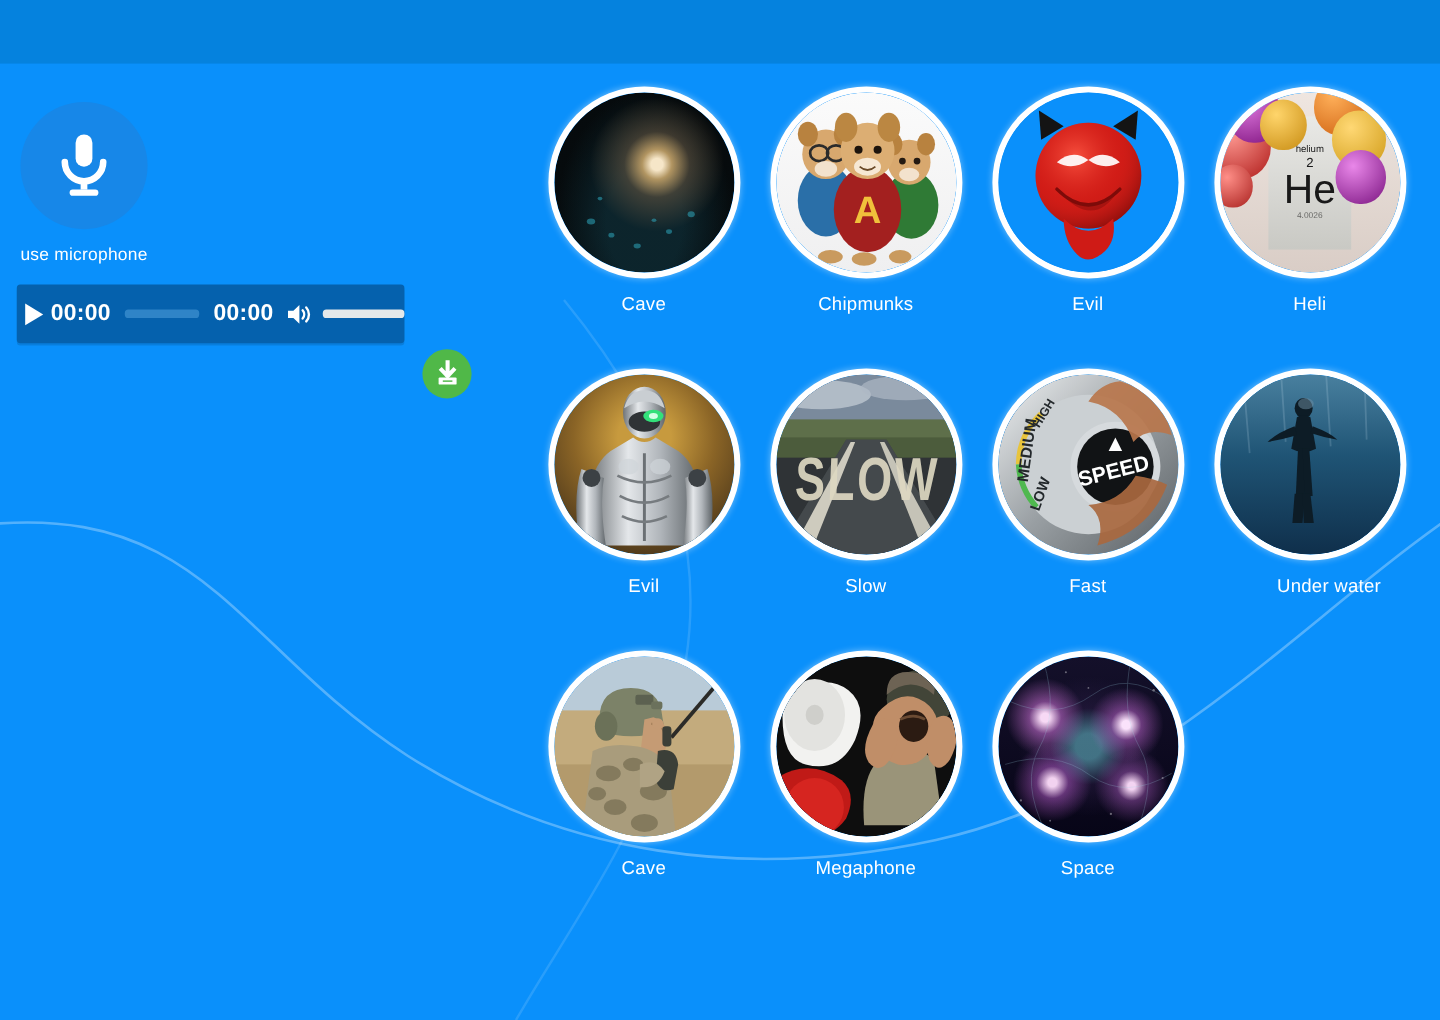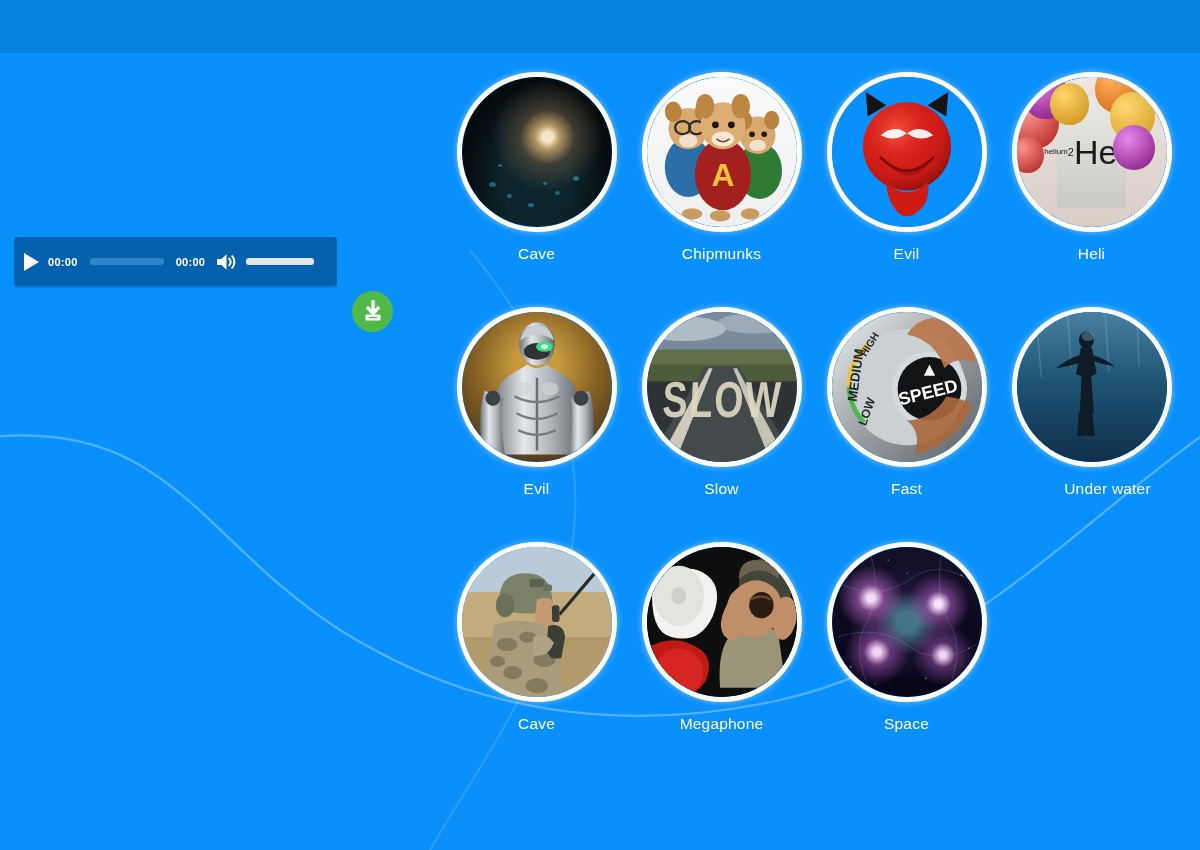--- a/index.html
+++ b/index.html
@@ -20,21 +20,21 @@
   .srcrow{position:absolute;left:16px;top:32px;display:flex;gap:42px;}
   .src{width:108px;display:flex;flex-direction:column;align-items:center;cursor:pointer;}
   .src .disc{width:106px;height:106px;border-radius:50%;background:#1787e8;display:flex;align-items:center;justify-content:center;}
   .src .cap{margin-top:14px;color:#ffffff;font-size:14.5px;letter-spacing:.2px;white-space:nowrap;}
 
   
   .player{position:absolute;left:14px;top:184px;width:323px;height:49px;background:#0561ad;border-radius:3px;
           display:flex;align-items:center;box-shadow:0 2px 0 rgba(0,0,0,.12);}
   .player .playbtn{width:34px;display:flex;align-items:center;justify-content:center;cursor:pointer;}
   .tri{width:0;height:0;border-left:15px solid #fff;border-top:9px solid transparent;border-bottom:9px solid transparent;}
-  .ptime{color:#fff;font-size:11px;font-weight:bold;font-family:"Liberation Sans",sans-serif;letter-spacing:.3px;}
+  .ptime{color:#fff;font-size:19px;font-weight:bold;font-family:"Liberation Sans",sans-serif;letter-spacing:.3px;}
   .seek{width:74px;height:7px;background:#2f84c7;border-radius:3px;margin:0 12px;cursor:pointer;}
   .volwrap{display:flex;align-items:center;margin-left:10px;}
   .volbar{width:68px;height:7px;background:#e4e8ea;border-radius:3px;margin-left:9px;cursor:pointer;}
   .dlbtn{position:absolute;left:352px;top:238px;width:41px;height:41px;border-radius:50%;background:#50b848;
          display:flex;align-items:center;justify-content:center;cursor:pointer;}
 
   
   .grid{position:absolute;left:444px;top:72px;width:740px;
         display:grid;grid-template-columns:repeat(4,1fr);row-gap:44px;}
   .cell{display:flex;flex-direction:column;align-items:center;cursor:pointer;}
@@ -53,21 +53,21 @@
       radial-gradient(ellipse at 50% 72%, #0d2a33 0 30%, #050a0c 70%),
       linear-gradient(#17262b,#050809);}
   .cave .spk{position:absolute;border-radius:50%;background:#2ea6bb;opacity:.55;}
   
   .chip{background:linear-gradient(#fbfbfb,#efeff0);}
   
   .evil{background:#0a90fb;}
   
   .heli{background:linear-gradient(#efe6e0,#d9cdc6);}
   .heli .card{position:absolute;left:27%;top:13%;width:46%;height:74%;
-      background:linear-gradient(#e9e9e6,#c9c9c4);display:flex;flex-direction:row;align-items:center;
+      background:linear-gradient(#e9e9e6,#c9c9c4);display:flex;flex-direction:column;align-items:center;
       justify-content:center;color:#191919;font-family:"Liberation Sans",sans-serif;}
   .heli .card .nm{font-size:8px;margin-bottom:1px;}
   .heli .card .num{font-size:11px;margin-bottom:0px;}
   .heli .card .sym{font-size:34px;line-height:.95;font-weight:400;}
   .heli .card .mass{font-size:7px;opacity:.6;margin-top:3px;}
   .balloon{position:absolute;border-radius:50% 50% 48% 48%;}
   
   .robot{background:radial-gradient(circle at 50% 35%,#c79a3e 0 18%,#8a6426 48%,#2c2015 100%);}
   
   .slow{background:linear-gradient(#5b6c7d 0 22%,#7d8e6a 22% 33%,#46513f 33% 46%,#2f3336 46% 100%);}
@@ -99,20 +99,31 @@
 
   <svg class="bgwave" viewBox="0 0 1200 850" preserveAspectRatio="none">
     <path d="M -10 437 C 170 420 200 540 340 630 C 470 712 620 735 780 700 C 960 660 1080 520 1210 430" fill="none" stroke="rgba(255,255,255,0.30)" stroke-width="2.2"></path>
     <path d="M 470 250 C 560 360 600 470 560 600 C 530 700 470 780 430 850" fill="none" stroke="rgba(255,255,255,0.13)" stroke-width="2"></path>
   </svg>
 
   <div class="left">
 
     <div class="srcrow">
 
+      <div class="src">
+        <div class="disc">
+          <svg width="50" height="58" viewBox="0 0 50 58">
+            <rect x="18" y="3" width="14" height="27" rx="7" fill="#fff"></rect>
+            <path d="M9 26 a16 16 0 0 0 32 0" fill="none" stroke="#fff" stroke-width="5.5" stroke-linecap="round"></path>
+            <rect x="22.2" y="40" width="5.6" height="9" fill="#fff"></rect>
+            <rect x="13" y="49" width="24" height="5.2" rx="2.6" fill="#fff"></rect>
+          </svg>
+        </div>
+        <div class="cap">use microphone</div>
+      </div>
 
 
     </div>
 
     <div class="player">
       <div class="playbtn">
         <div class="tri"></div>
       </div>
       <span class="ptime">00:00</span>
       <div class="seek"></div>

